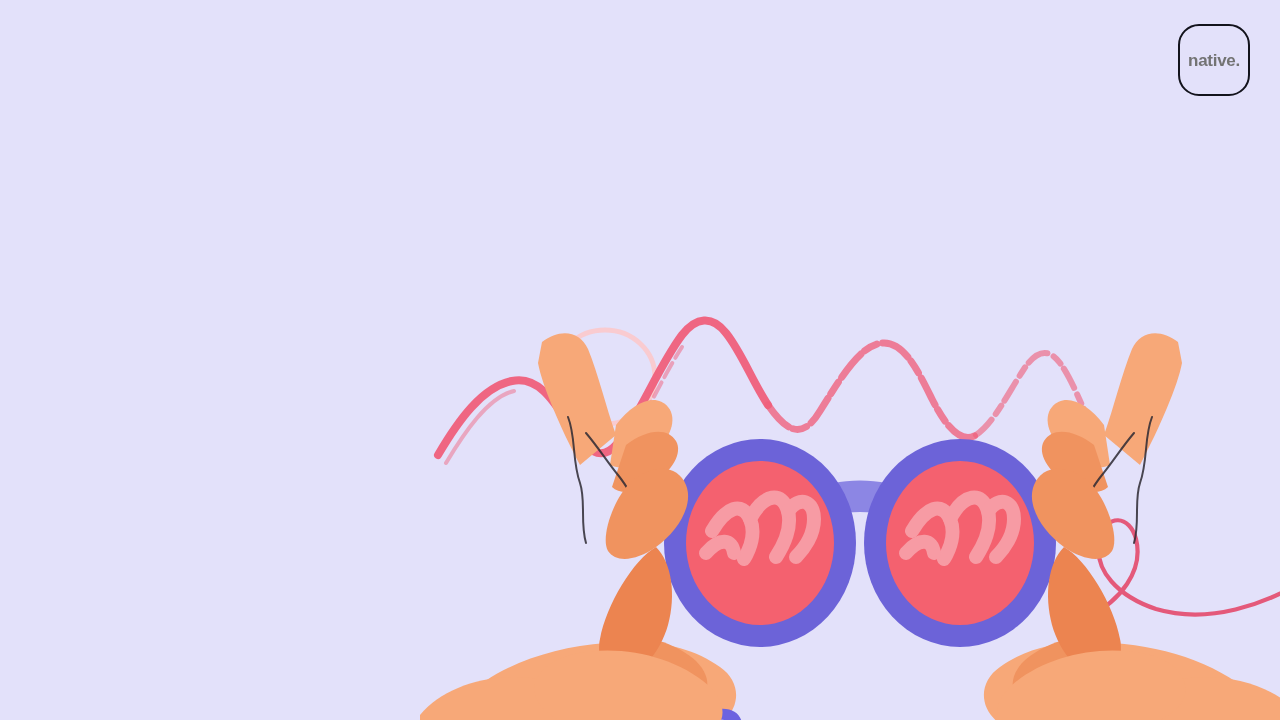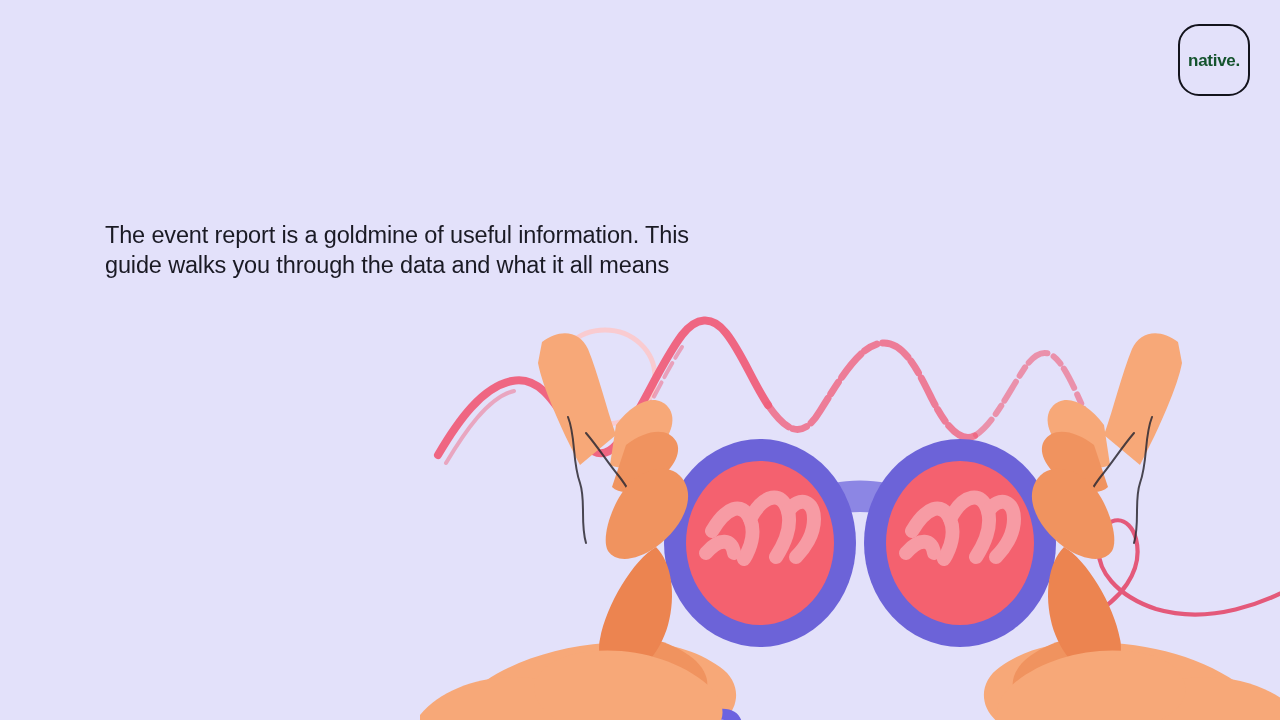--- a/index.html
+++ b/index.html
@@ -36,21 +36,21 @@
     box-sizing: border-box;
     display: flex;
     align-items: center;
     justify-content: center;
   }
   .logo-text {
     font-family: "Liberation Sans", sans-serif;
     font-size: 17px;
     font-weight: 700;
     letter-spacing: -0.3px;
-    color: #14532d;
+    color: #737373;
     line-height: 1;
   }
 
   
   .title-block {
     position: absolute;
     left: 93px;
     top: 52px;
     width: 960px;
   }
@@ -100,24 +100,20 @@
 </head>
 <body>
 
 <div class="slide">
 
   <div class="logo-badge">
     <span class="logo-text">native.</span>
   </div>
 
 
-  <div class="subtitle-block">
-    <p class="slide-subtitle">The event report is a goldmine of useful information. This
-guide walks you through the data and what it all means</p>
-  </div>
 
   <div class="illustration">
     <svg viewBox="0 0 880 430" xmlns="http://www.w3.org/2000/svg" aria-hidden="true">
 
       <g>
         <ellipse cx="185" cy="82" rx="50" ry="47" fill="none" stroke="#F9CBD0" stroke-width="5"></ellipse>
       </g>
 
       <g fill="none" stroke="#EF5F7B" stroke-linecap="round">
         <path d="M18 160 C 38 126, 62 92, 92 86 C 120 80, 136 110, 152 134

